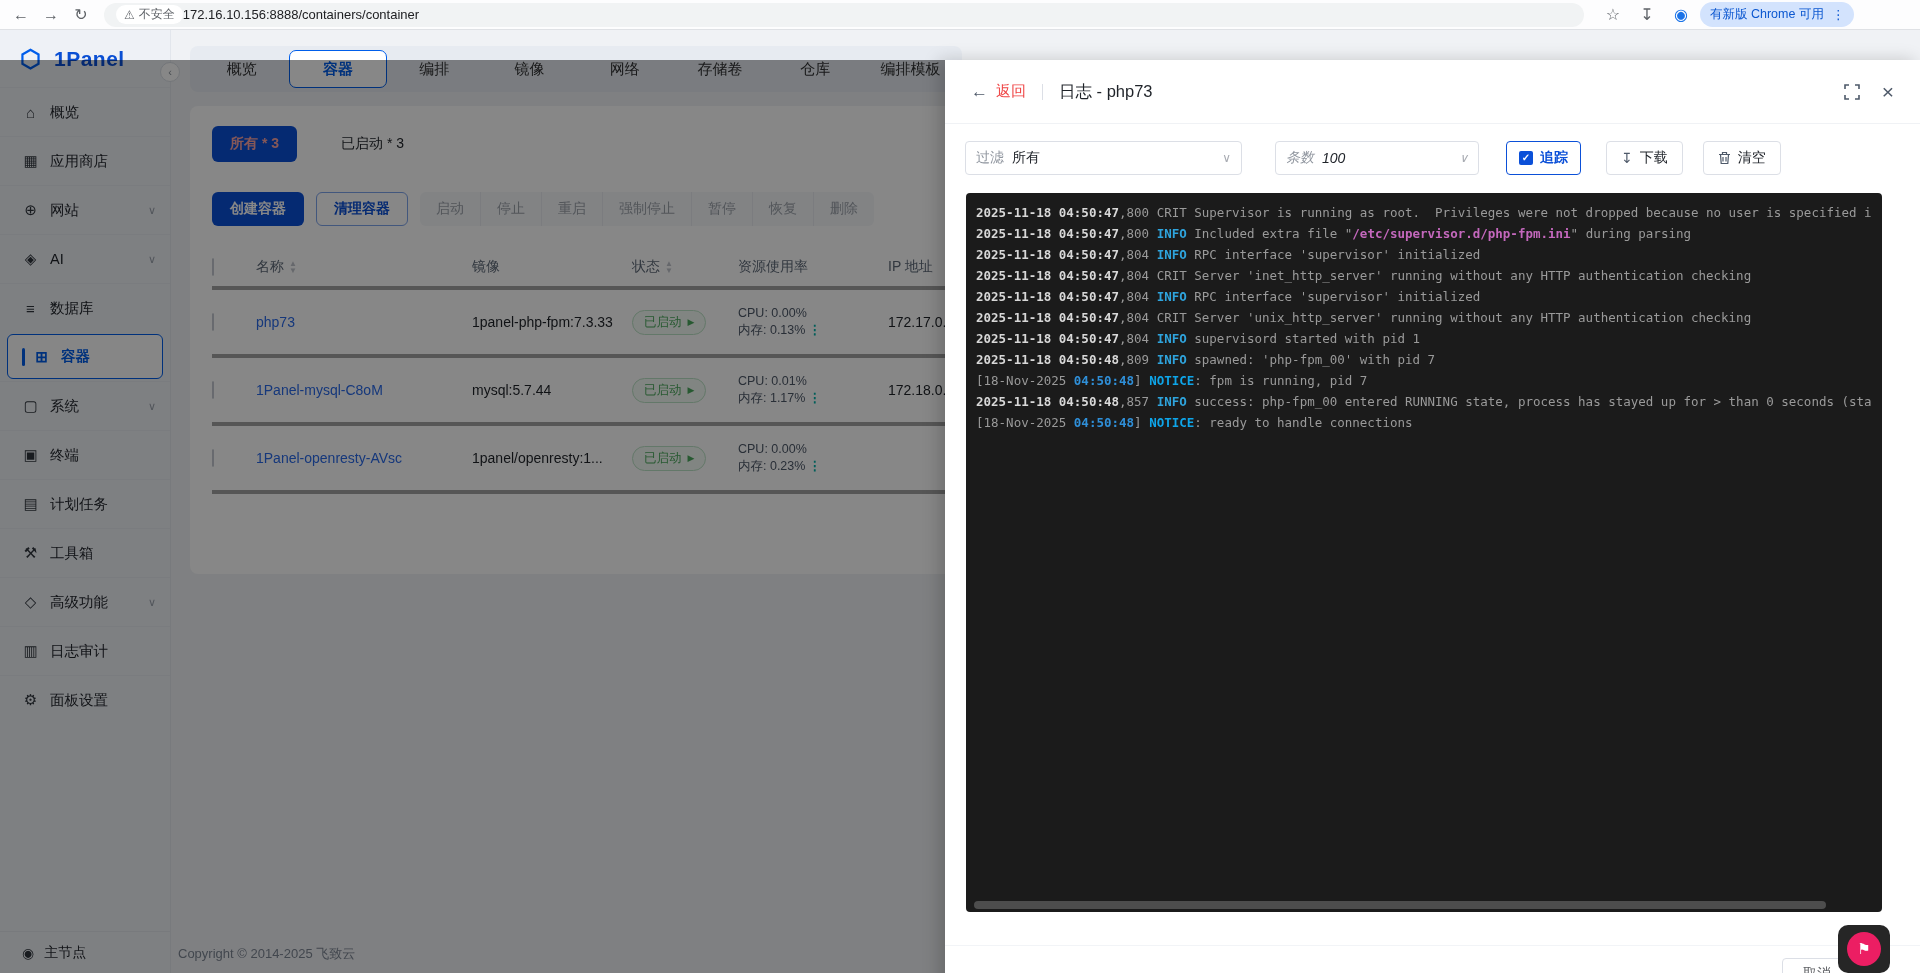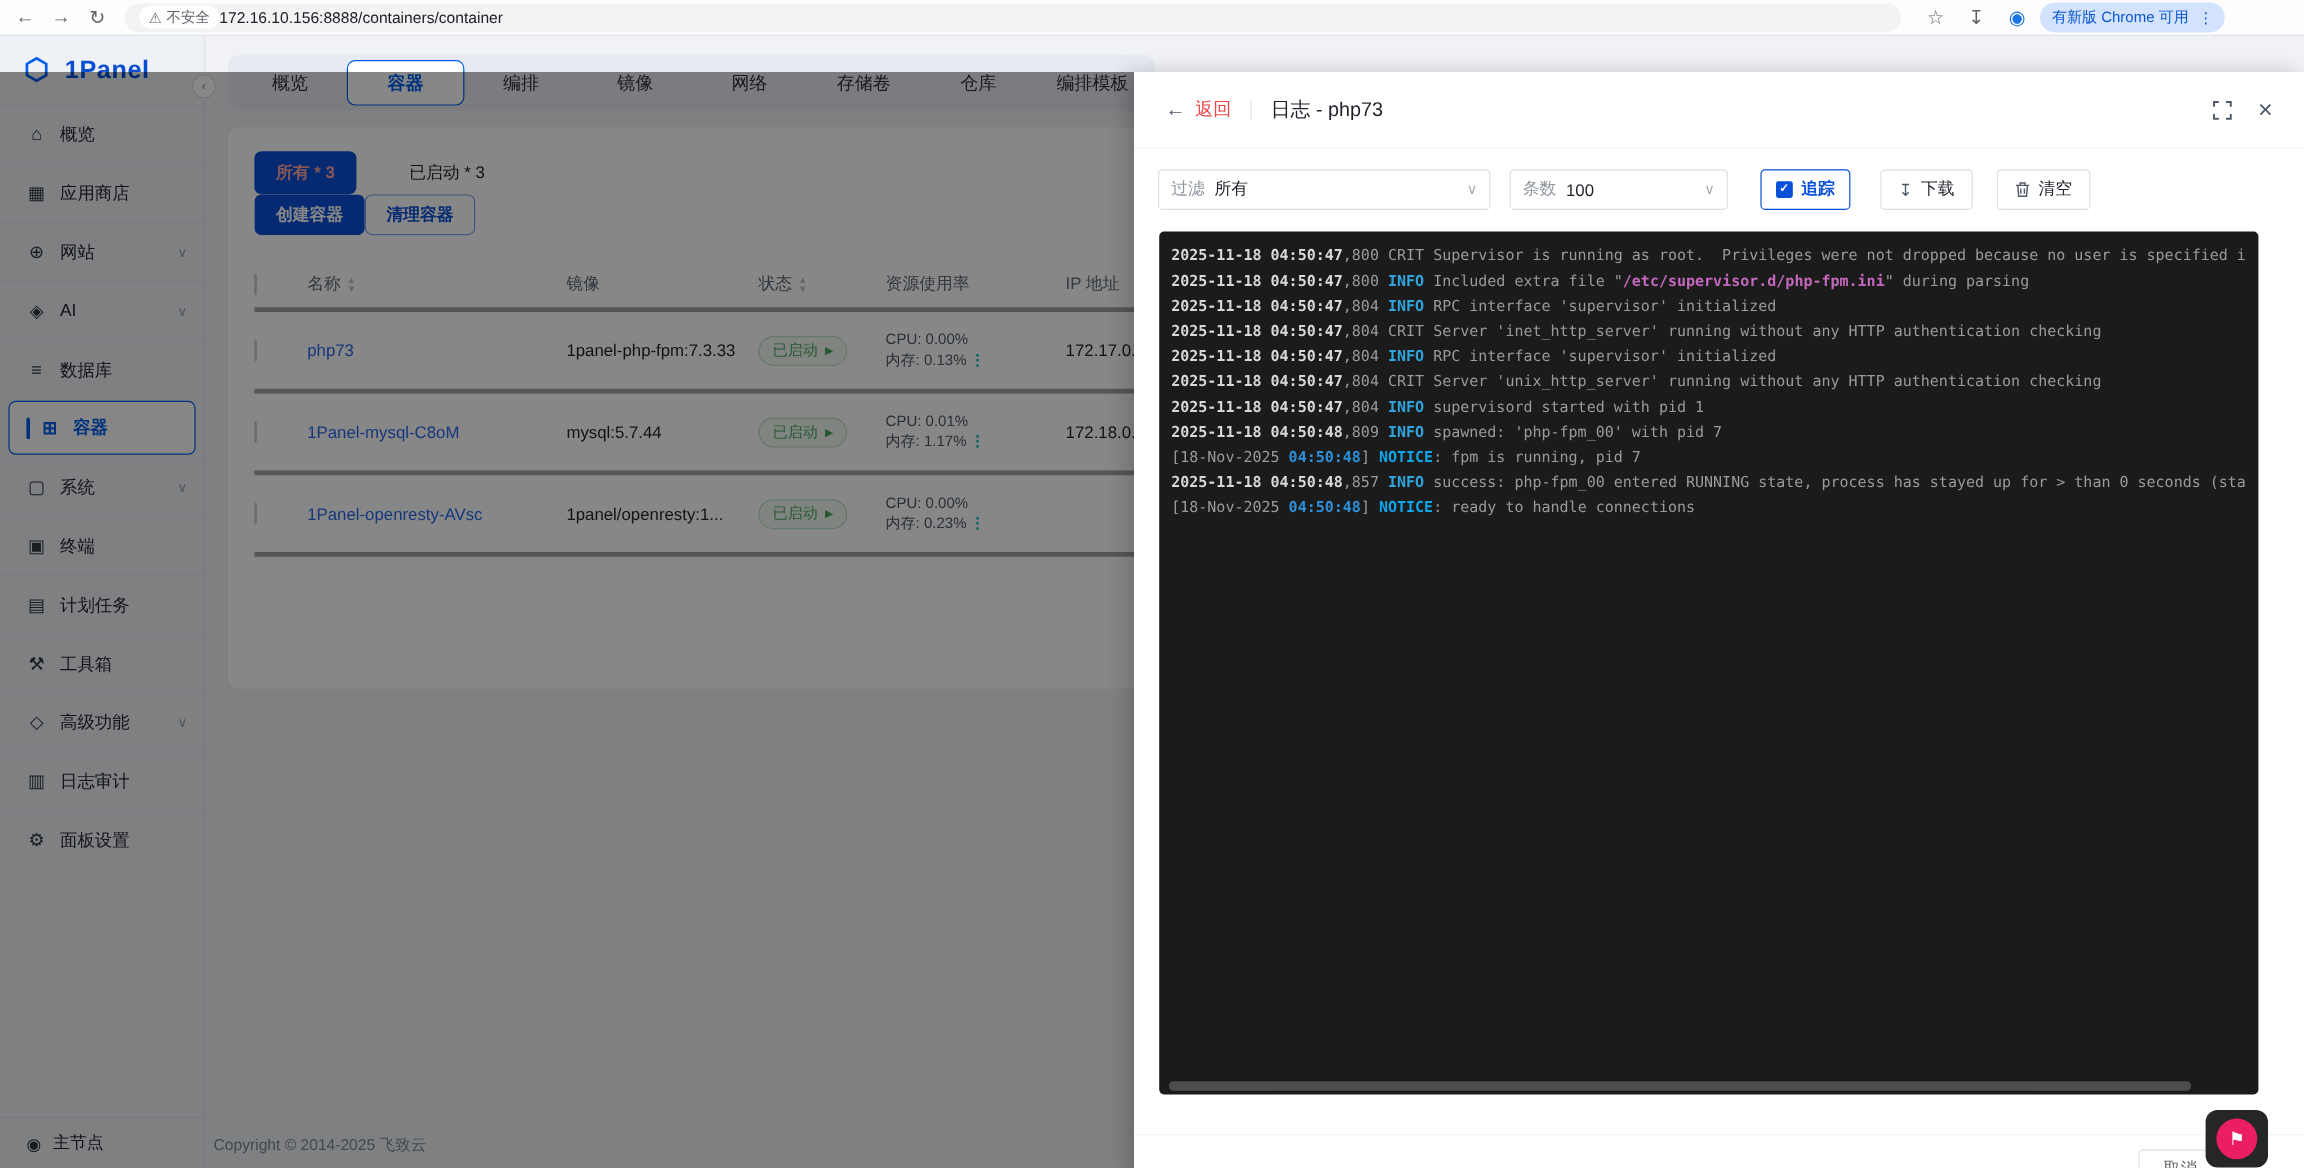--- a/index.html
+++ b/index.html
@@ -35,21 +35,21 @@
 
   
   #main { position:absolute; left:171px; top:0; width:1749px; height:943px; }
   #tab-bar { position:absolute; left:19px; top:16px; width:772px; height:46px; background:#e7ebf1; border-radius:8px; display:flex; align-items:center; padding:4px; }
   .tab { flex:1; height:38px; display:flex; align-items:center; justify-content:center; font-size:15px; color:#303133; cursor:pointer; white-space:nowrap; }
   .tab.active { background:#fff; border:1px solid #005eeb; color:#005eeb; border-radius:7px; font-weight:bold; }
   #content-card { position:absolute; left:19px; top:76px; width:790px; height:468px; background:#fff; border-radius:8px; padding:20px 22px; }
   #filter-row { display:flex; align-items:center; gap:26px; }
   .filter-pill { font-size:14px; color:#1f2329; cursor:pointer; padding:9px 18px; }
   .filter-pill.active { background:#0b50d8; color:#fca5a5; border-radius:6px; font-weight:bold; }
-  #action-row { display:flex; align-items:center; }
+  #action-row { display:flex; align-items:center; margin-top:30px; gap:12px; }
   .btn { height:34px; border-radius:6px; font-size:14px; display:inline-flex; align-items:center; padding:0 17px; cursor:pointer; border:1px solid transparent; white-space:nowrap; }
   .btn-primary { background:#0b50d8; color:#fff; font-weight:bold; }
   .btn-outline-blue { background:#fff; color:#0b50d8; border-color:#7ea4ec; font-weight:bold; }
   #action-group { display:flex; background:#f5f7fa; border-radius:6px; overflow:hidden; }
   .group-btn { height:34px; padding:0 16px; font-size:14px; color:#9da3ab; display:flex; align-items:center; border-left:1px solid #e8ebf0; cursor:default; white-space:nowrap; }
   .group-btn:first-child { border-left:none; }
 
   
   #table { margin-top:22px; width:760px; }
   .t-row { display:flex; align-items:center; border-bottom:4px solid #a3a3a3; }
@@ -77,21 +77,21 @@
   #drawer-title { font-size:16.5px; color:#1f2329; font-weight:500; }
   #header-actions { margin-left:auto; display:flex; align-items:center; gap:22px; }
   #fullscreen-icon svg { display:block; cursor:pointer; }
   #close-icon { font-size:21px; color:#4e5969; cursor:pointer; line-height:1; }
   #log-toolbar { display:flex; align-items:center; padding:17px 20px 14px 20px; }
   .selectbox { height:34px; border:1px solid #dcdfe6; border-radius:4px; display:flex; align-items:center; padding:0 10px; font-size:14px; cursor:pointer; background:#fff; }
   .selectbox .sel-label { color:#8f959e; margin-right:8px; }
   .selectbox .sel-value { color:#1f2329; }
   .selectbox .sel-chev { margin-left:auto; color:#a8abb2; font-size:12px; }
   #filter-select { width:277px; }
-  #lines-select { width:182px; margin-left:16px; }
+  #lines-select { width:204px; margin-left:33px;font-style:italic; }
   #follow-btn { margin-left:27px; height:34px; border:1px solid #0b50d8; border-radius:4px; color:#0b50d8; font-size:14px; font-weight:bold; display:flex; align-items:center; gap:7px; padding:0 12px; cursor:pointer; background:#fff; }
   #follow-cb { width:14px; height:14px; background:#0b50d8; border-radius:2px; color:#fff; font-size:10px; line-height:14px; text-align:center; }
   .tool-btn { height:34px; border:1px solid #dcdfe6; border-radius:4px; background:#fff; color:#1f2329; font-size:14px; display:flex; align-items:center; gap:7px; padding:0 14px; cursor:pointer; }
   #download-btn { margin-left:25px; }
   #clear-btn { margin-left:20px; }
   .tool-ico { color:#4e5969; font-size:14px; display:flex; align-items:center; }
 
   #log-console { position:absolute; left:21px; top:133px; width:916px; height:719px; background:#1b1b1b; border-radius:4px; padding:9px 10px; overflow:hidden; font-family:"DejaVu Sans Mono",monospace; font-size:12.5px; line-height:21px; white-space:pre; }
   .seg-ts { color:#d8d8d8; font-weight:bold; }
   .seg-msg { color:#9a9a9a;margin-top:48px; }
@@ -219,20 +219,29 @@
 
     <div id="content-card">
       <div id="filter-row">
           <span class="filter-pill active">所有 * 3</span>
           <span class="filter-pill">已启动 * 3</span>
         </div>
 
       <div id="action-row">
         <div class="btn btn-primary">创建容器</div>
         <div class="btn btn-outline-blue">清理容器</div>
+        <div id="action-group">
+            <div class="group-btn">启动</div>
+            <div class="group-btn">停止</div>
+            <div class="group-btn">重启</div>
+            <div class="group-btn">强制停止</div>
+            <div class="group-btn">暂停</div>
+            <div class="group-btn">恢复</div>
+            <div class="group-btn">删除</div>
+          </div>
       </div>
 
       <div id="table">
         <div class="t-row t-head">
           <div class="col-cb"><span class="cbox"></span></div>
           <div class="col-name"><span>名称</span><span class="sort-ico">▲<br>▼</span></div>
           <div class="col-img">镜像</div>
           <div class="col-status"><span>状态</span><span class="sort-ico">▲<br>▼</span></div>
           <div class="col-res">资源使用率</div>
           <div class="col-ip">IP 地址</div>

